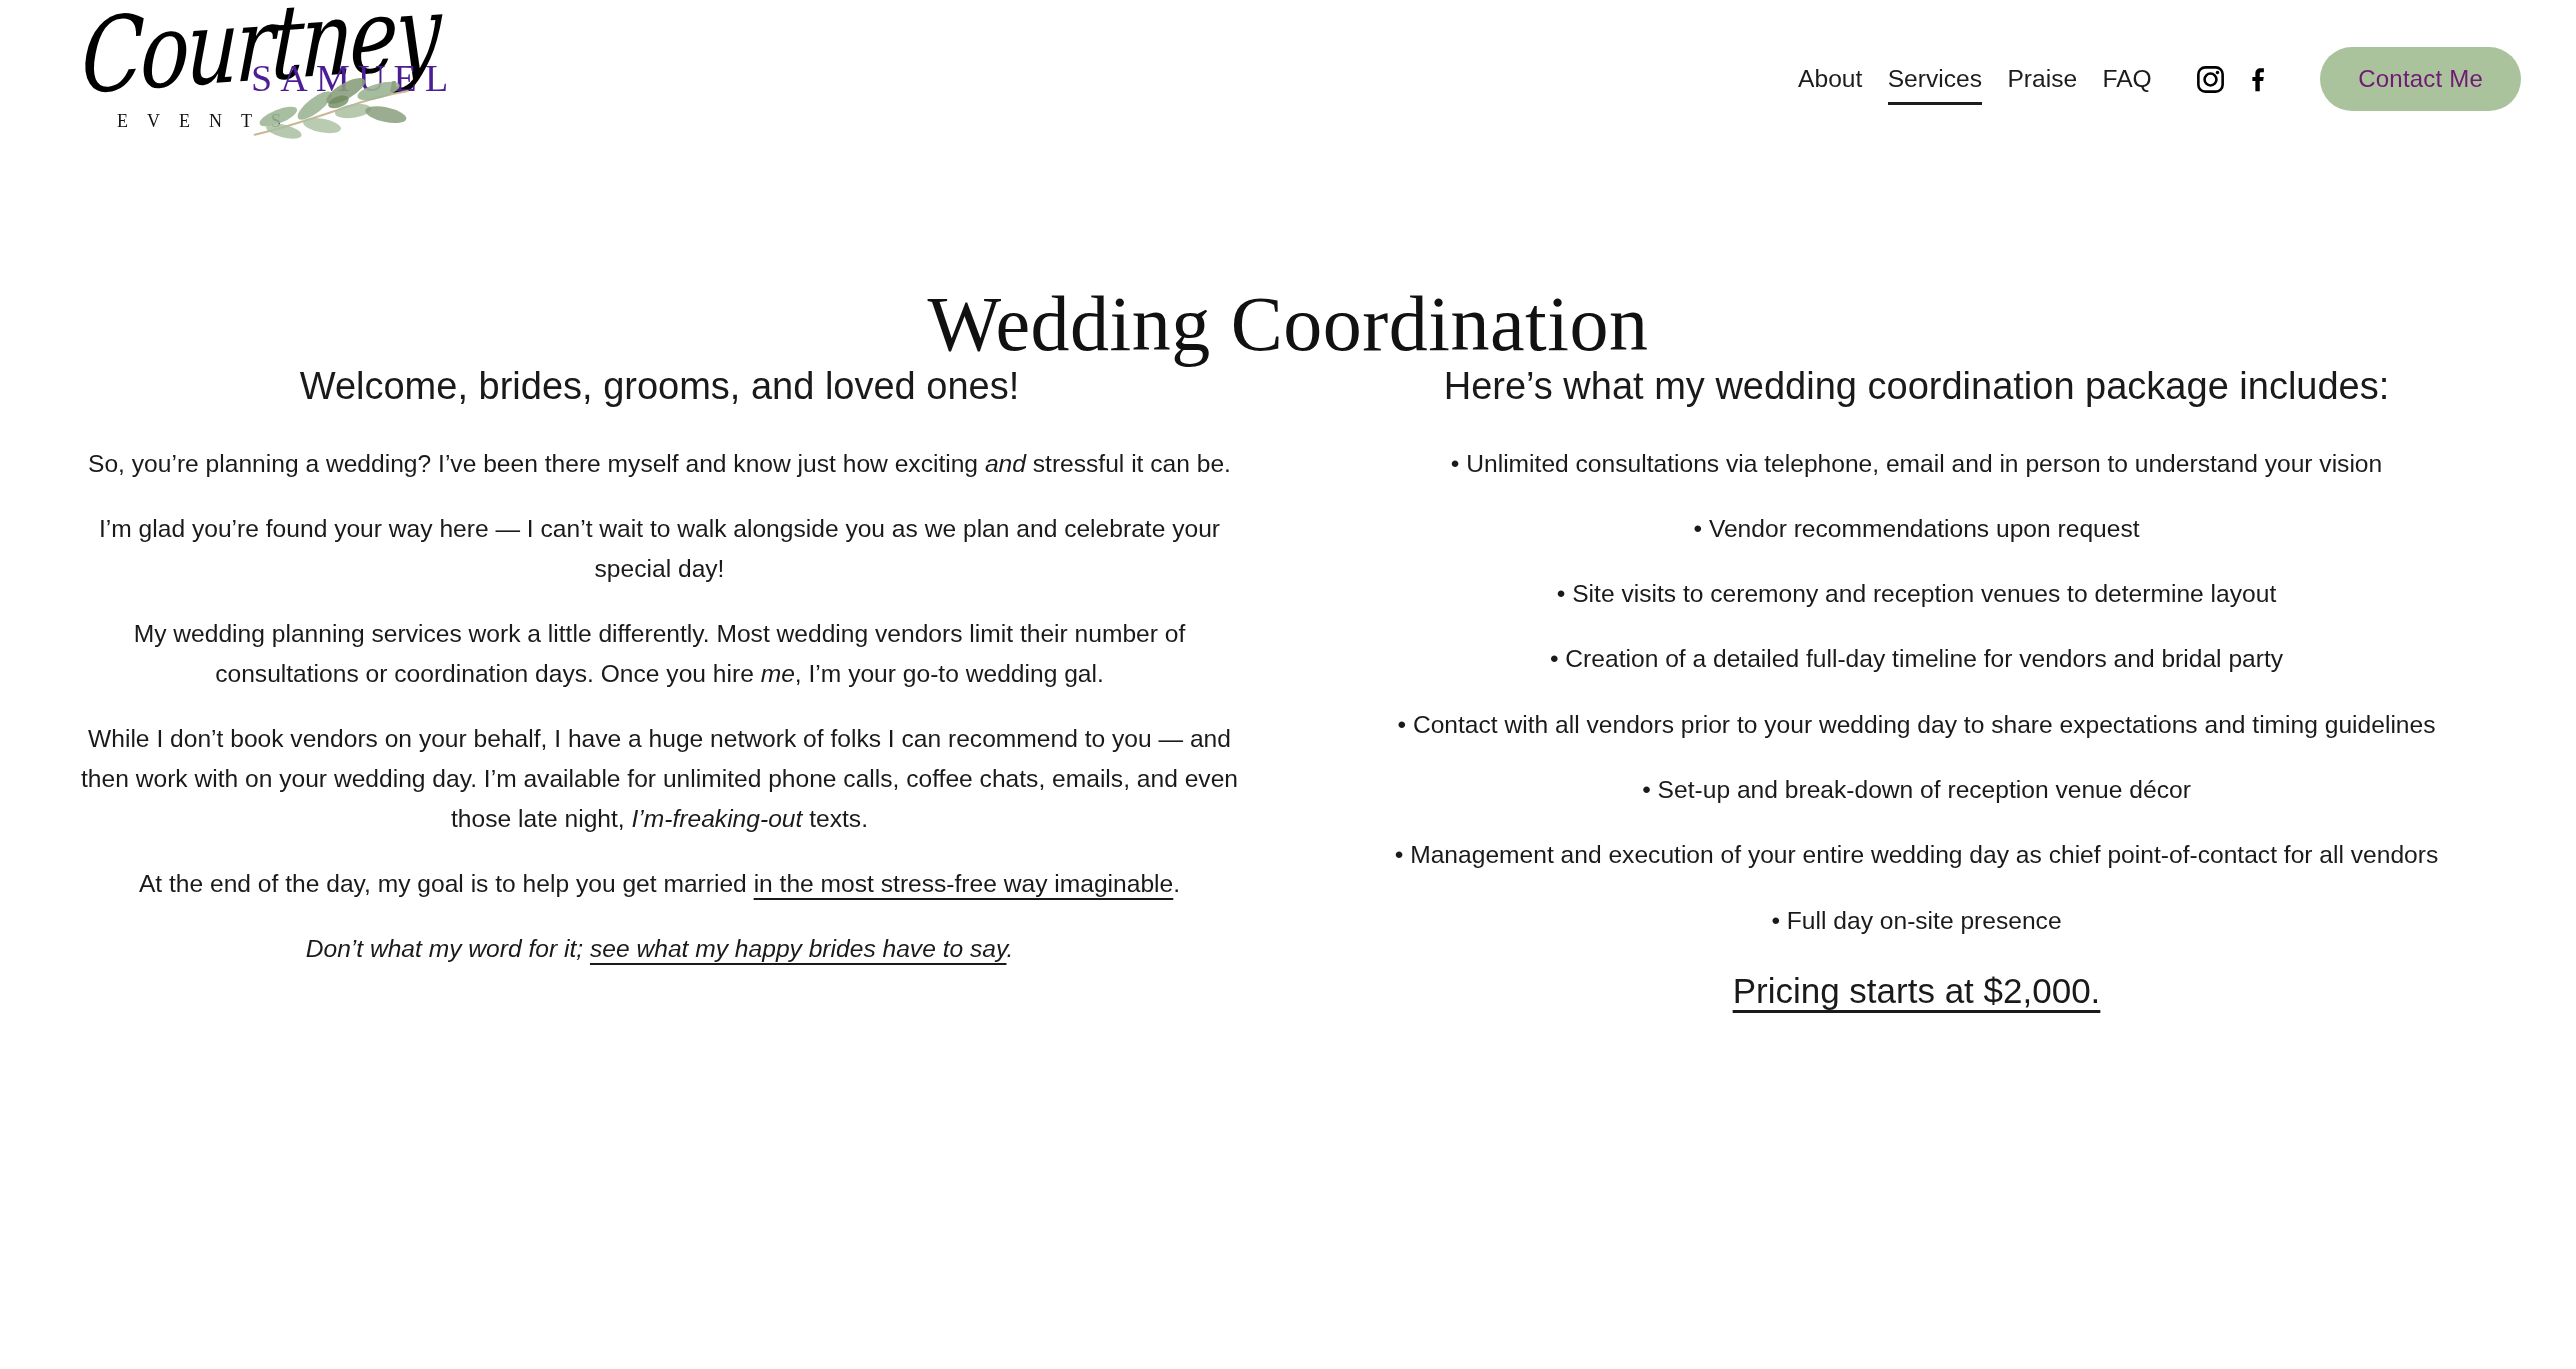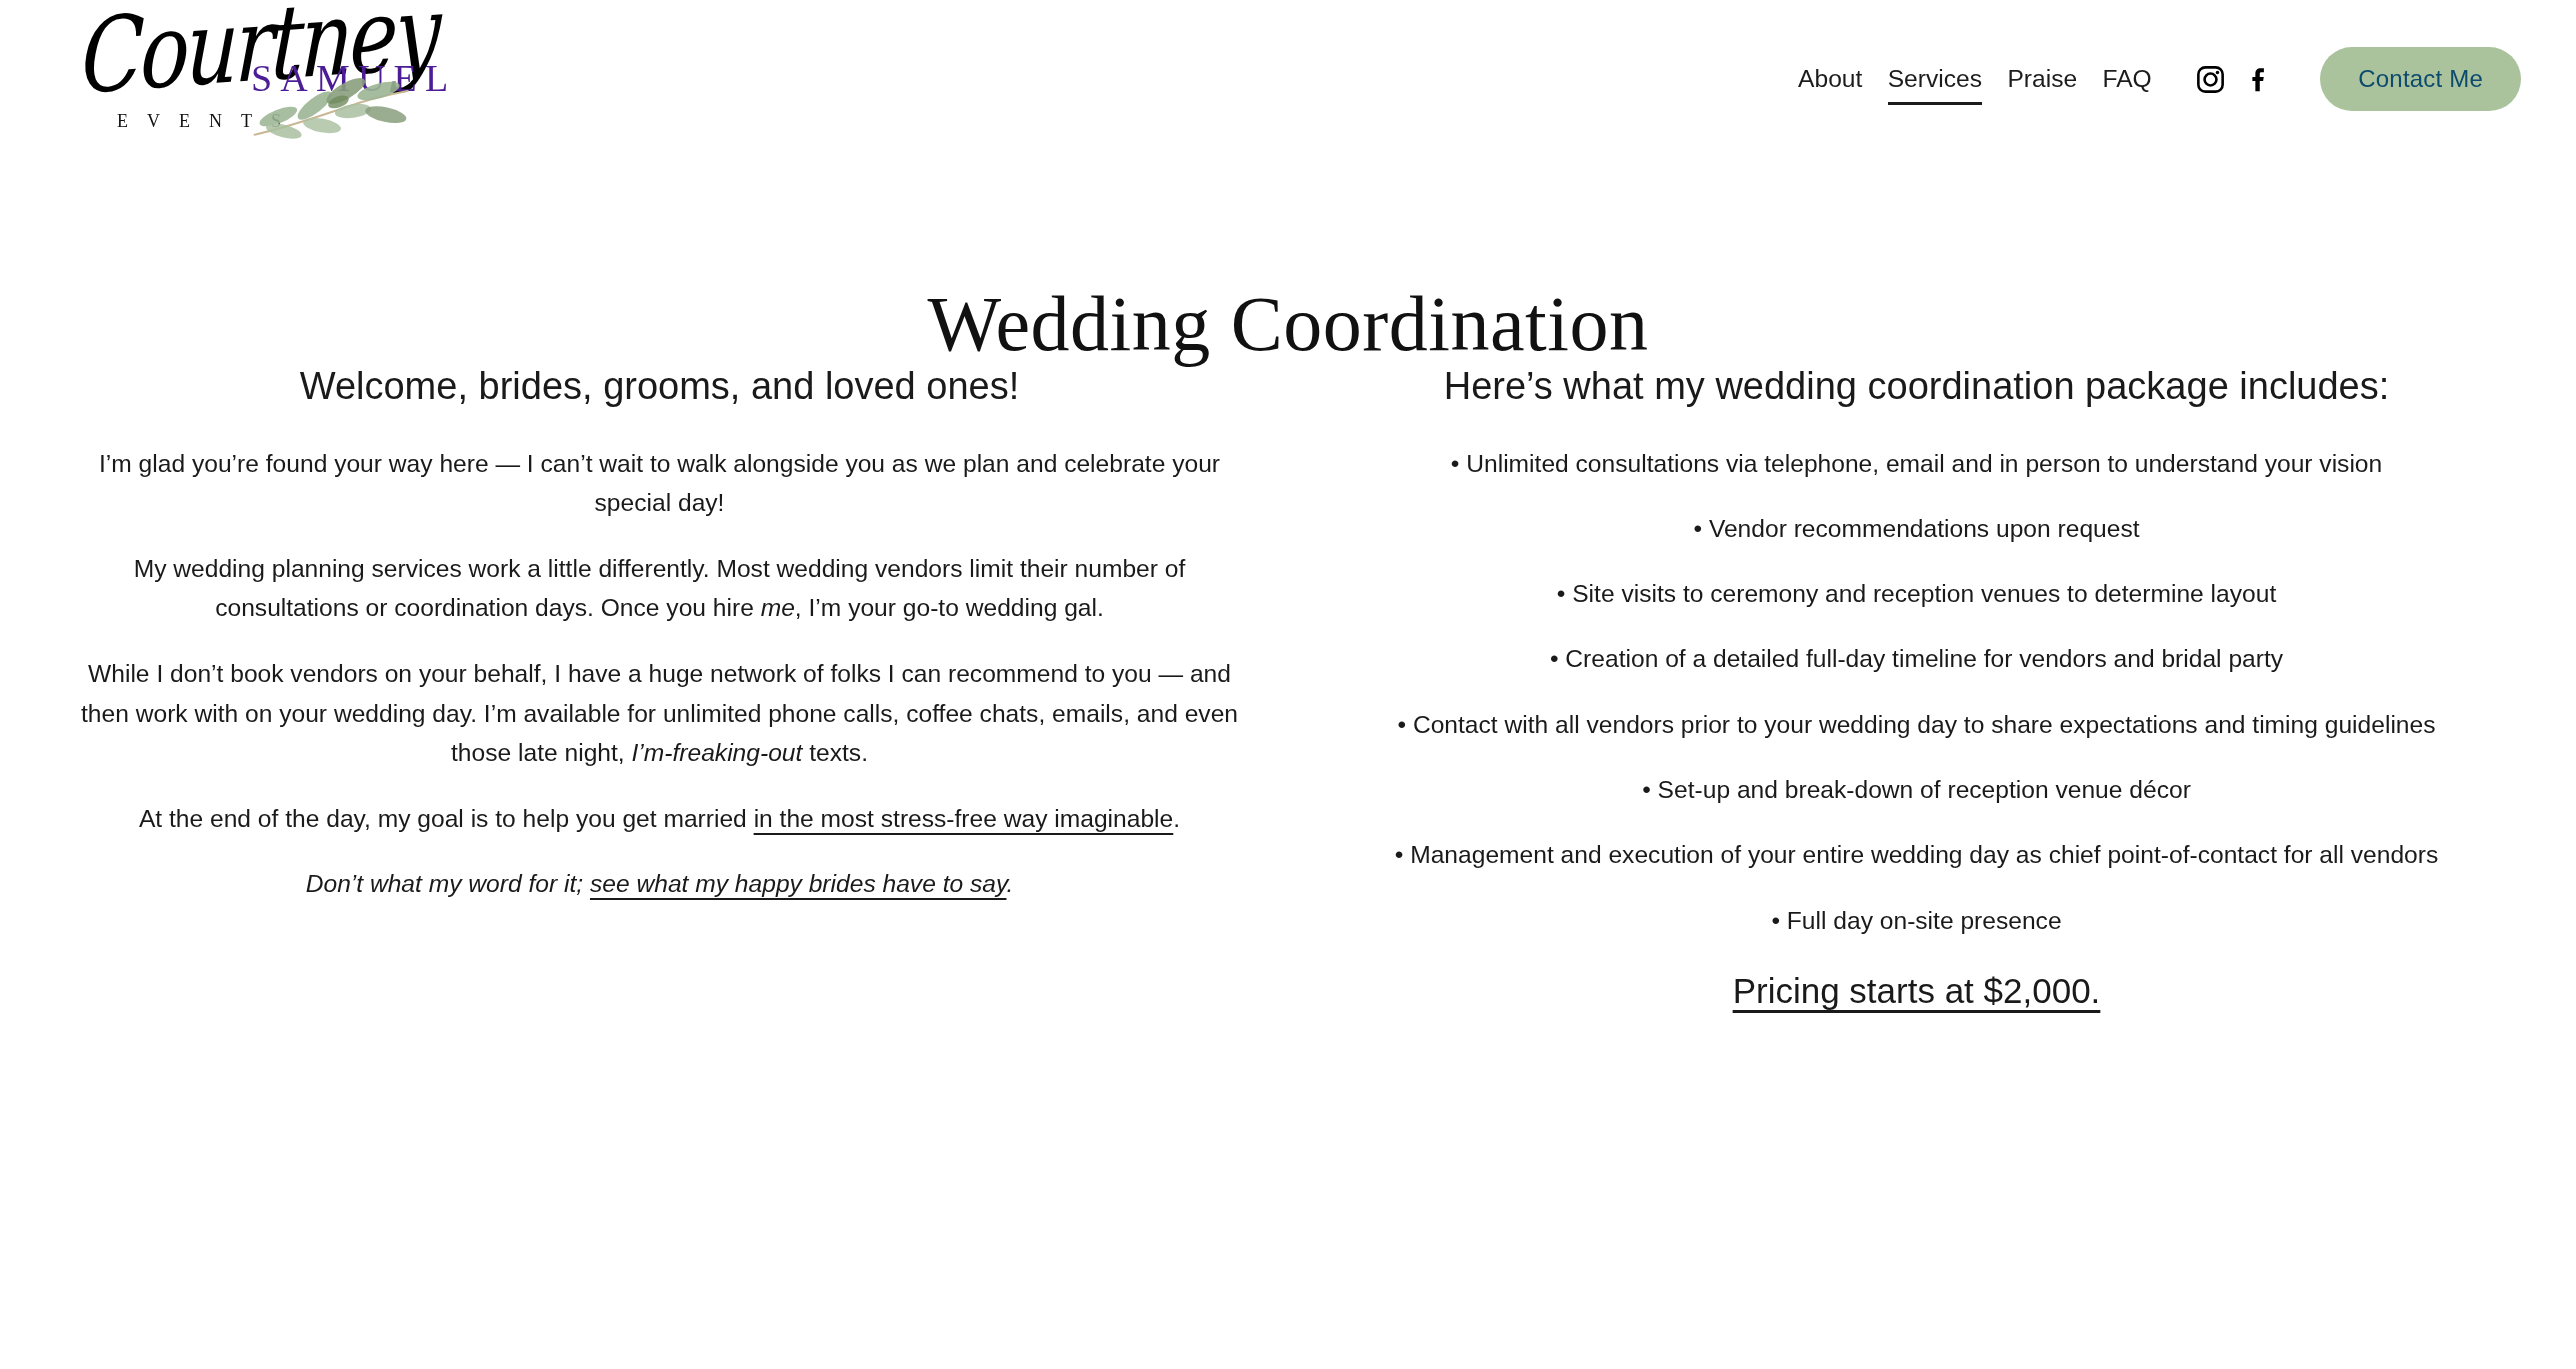--- a/index.html
+++ b/index.html
@@ -115,21 +115,21 @@
     width: 38px;
     height: 38px;
     display: flex;
     align-items: center;
     justify-content: center;
     color: #000;
   }
   .contact-btn {
     margin-left: 25.5px;
     background: #abc39c;
-    color: #0c4a6e;
+    color: #701a75;
     font-size: 24px;
     border: none;
     border-radius: 55px;
     padding: 20px 38px;
     line-height: 1;
     cursor: pointer;
     font-family: "Liberation Sans", sans-serif;
     letter-spacing: 0.2px;
   }
 
@@ -256,20 +256,21 @@
   </nav>
 </header>
 
 <h1 class="page-title">Wedding Coordination</h1>
 
 <div class="columns">
 
   <section class="col">
     <h2 class="col-heading">Welcome, brides, grooms, and loved ones!</h2>
     <div>
+        <p class="para"><span>So, you’re planning a wedding? I’ve been there myself and know just how exciting </span><em>and</em><span> stressful it can be.</span></p>
         <p class="para"><span>I’m glad you’re found your way here — I can’t wait to walk alongside you as we plan and celebrate your special day!</span></p>
         <p class="para"><span>My wedding planning services work a little differently. Most wedding vendors limit their number of consultations or coordination days. Once you hire </span><em>me</em><span>, I’m your go-to wedding gal.</span></p>
         <p class="para"><span>While I don’t book vendors on your behalf, I have a huge network of folks I can recommend to you — and then work with on your wedding day. I’m available for unlimited phone calls, coffee chats, emails, and even those late night, </span><em>I’m-freaking-out</em><span> texts.</span></p>
         <p class="para"><span>At the end of the day, my goal is to help you get married </span><a href="#" class="link-underline">in the most stress-free way imaginable</a><span>.</span></p>
         <p class="para all-italic"><span>Don’t what my word for it; </span><a href="#" class="link-underline">see what my happy brides have to say</a><span>.</span></p>
       </div>
   </section>
 
   <section class="col">
     <h2 class="col-heading">Here’s what my wedding coordination package includes:</h2>

